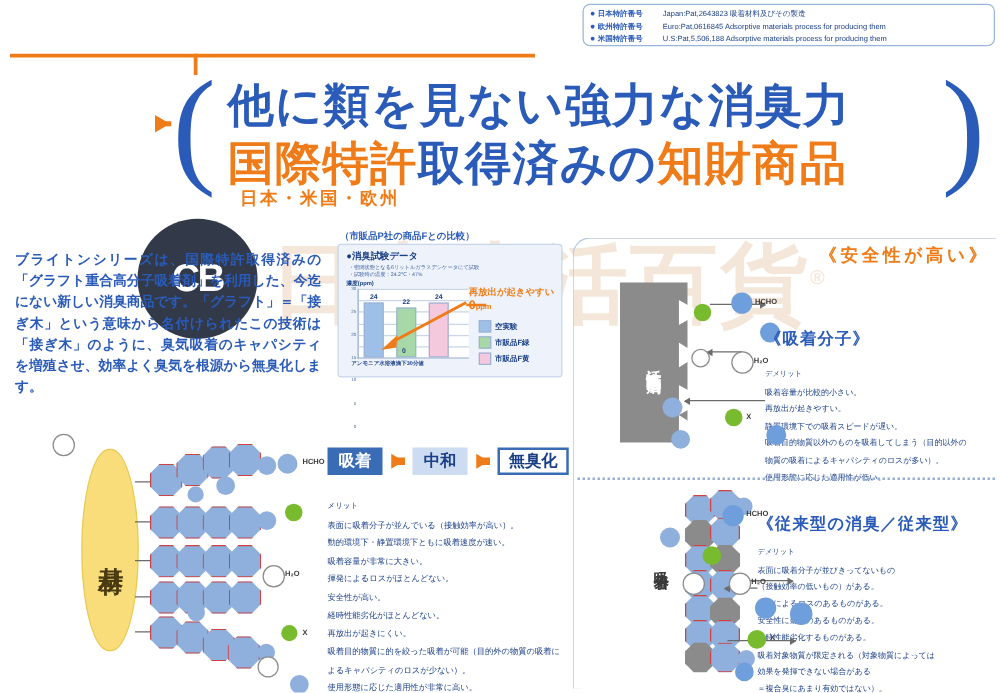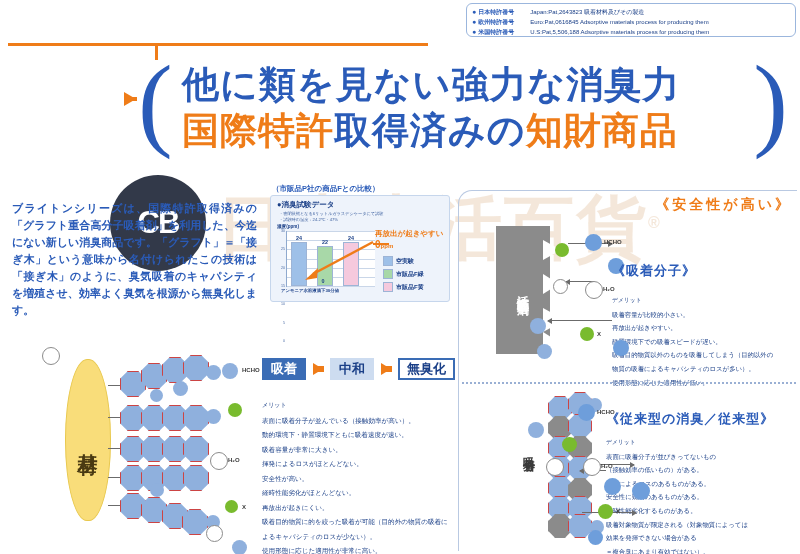--- a/index.html
+++ b/index.html
@@ -260,20 +260,21 @@
     </div>
   </div>
 
   <div class="titlewrap">
     <div class="arrowmark"></div>
     <div class="paren left">(</div>
     <div class="paren right">)</div>
     <div class="tline tline2"><span class="or">国際特許</span><span class="bl">取得済みの</span><span class="or">知財商品</span></div>
     <div class="tline tline1">他に類を見ない強力な消臭力</div>
   </div>
+  <div class="subline">日本・米国・欧州</div>
 
   <div class="lead">ブライトンシリーズは、国際特許取得済みの「グラフト重合高分子吸着剤」を利用した、今迄にない新しい消臭商品です。「グラフト」＝「接ぎ木」という意味から名付けられたこの技術は「接ぎ木」のように、臭気吸着のキャパシティを増殖させ、効率よく臭気を根源から無臭化します。</div>
 
   <div class="chart-caption">（市販品P社の商品Fとの比較）</div>
   <div class="chartcard">
     <div class="chart-title">●消臭試験データ</div>
     <div class="chart-note n1">・密閉状態となる6リットルガラスデシケータにて試験</div>
     <div class="chart-note n2">・試験時の温度：24.2℃・47%</div>
     <div class="axis-unit">濃度(ppm)</div>
 

